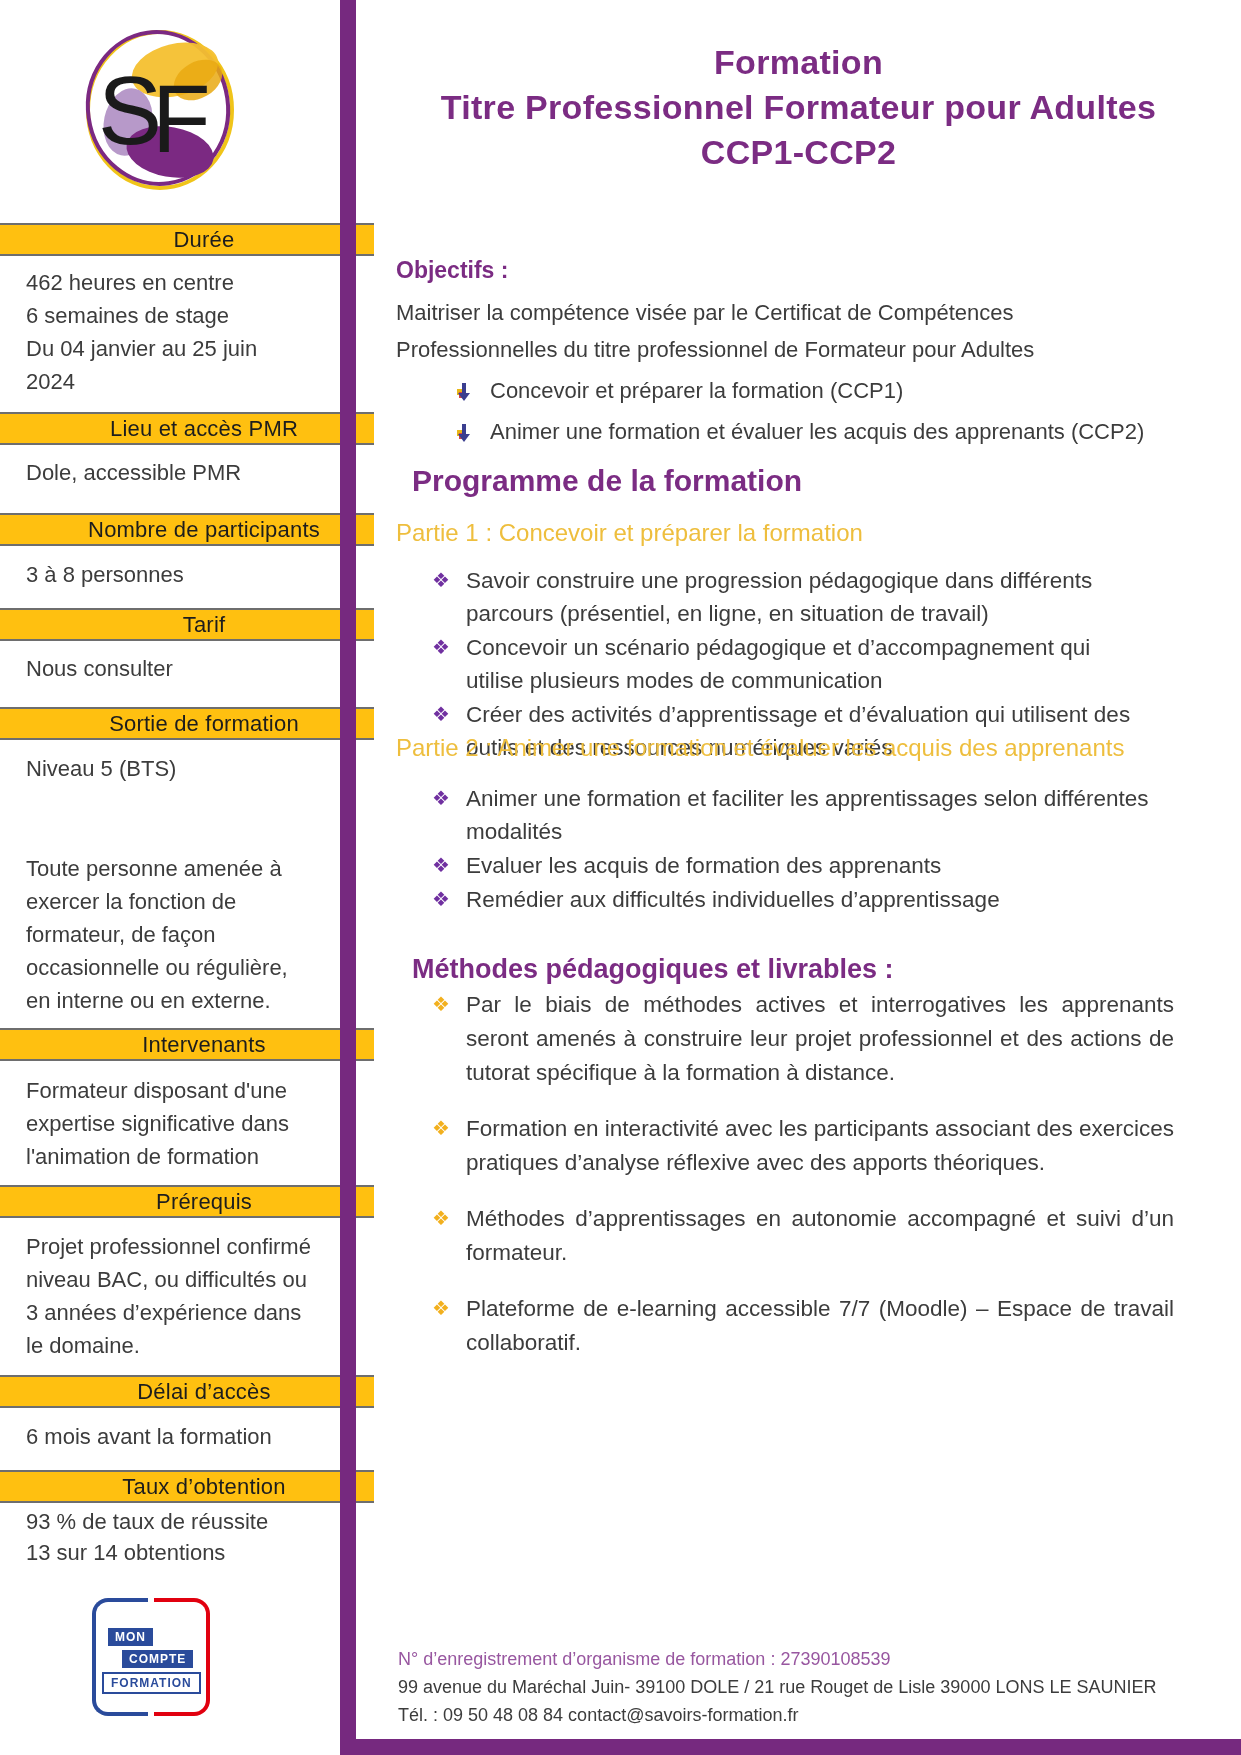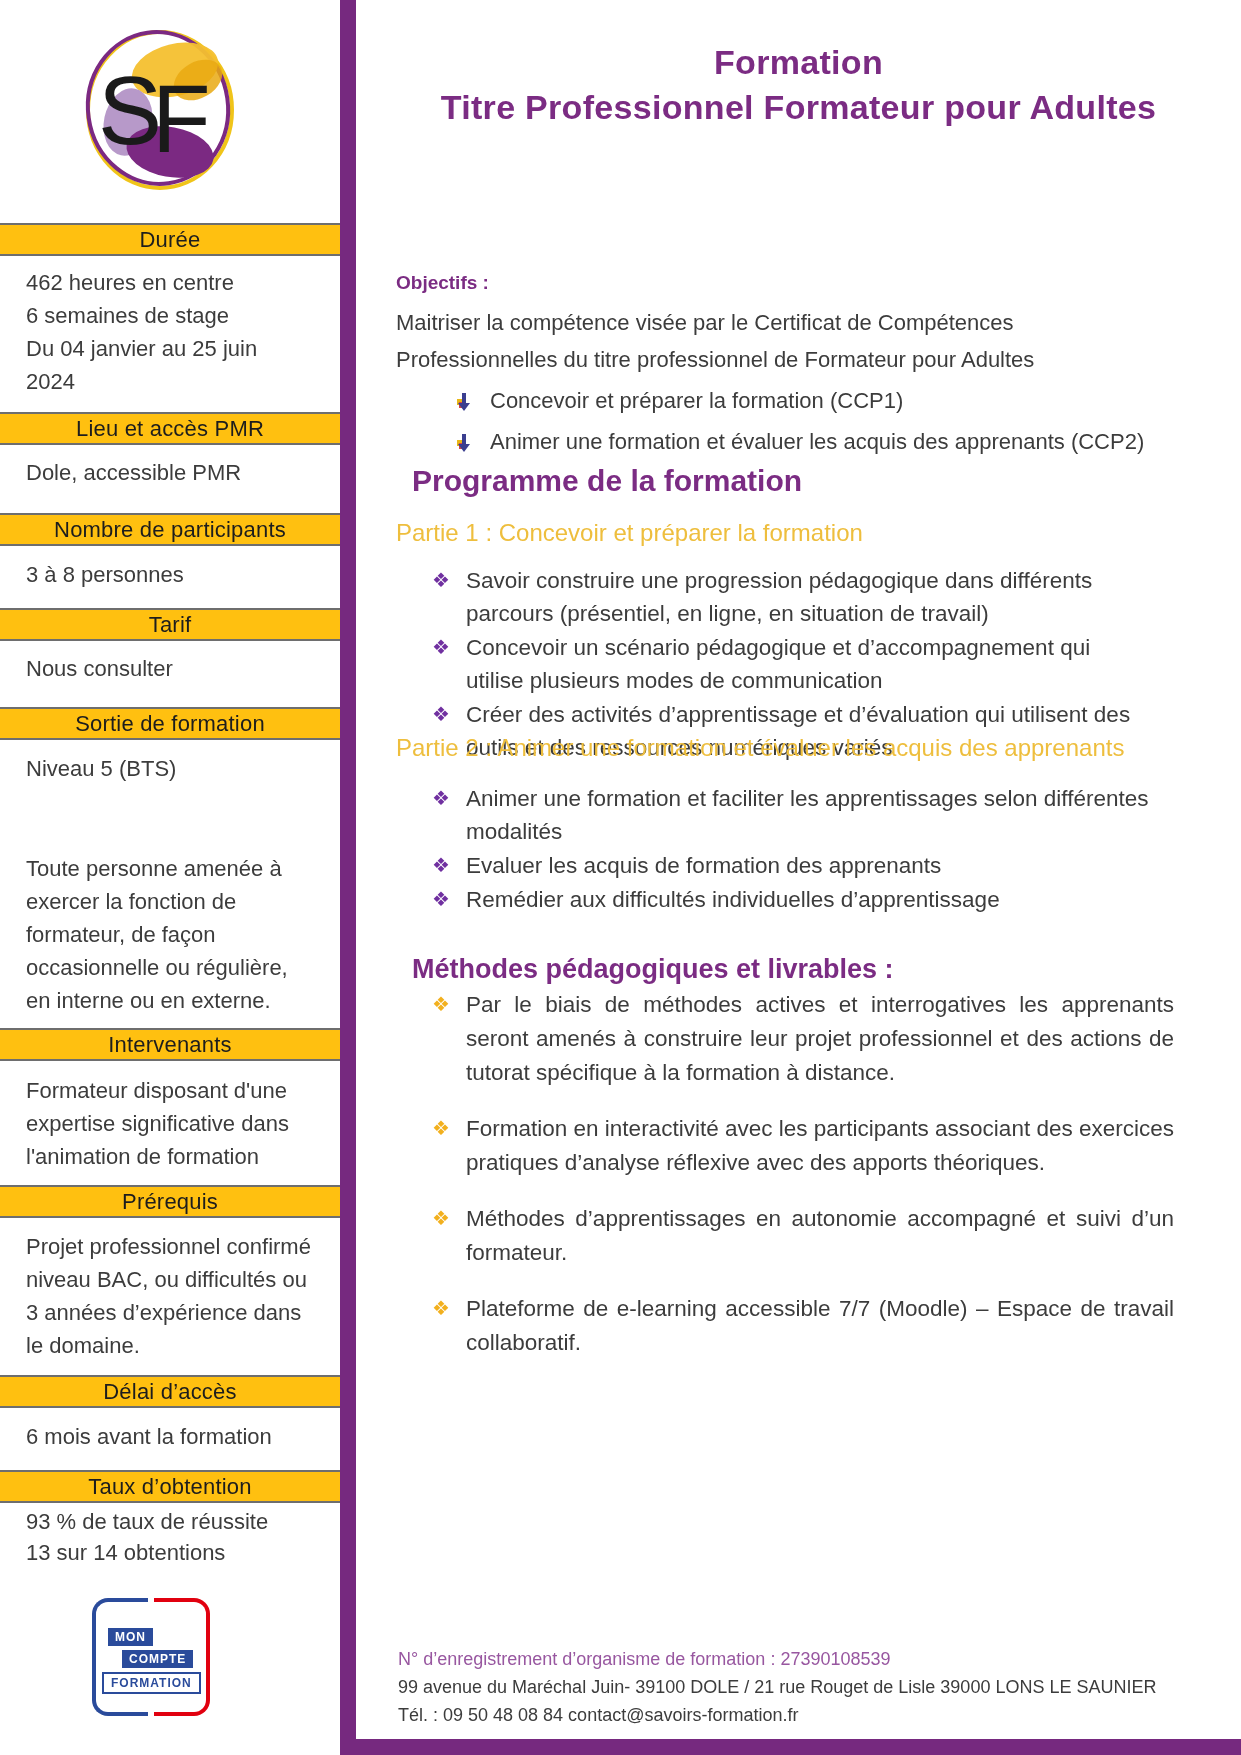--- a/index.html
+++ b/index.html
@@ -9,34 +9,34 @@
     color:#3f3f3f;overflow:hidden;
   }
   
   .v-divider{position:absolute;left:340px;top:0;width:16px;height:1739px;background:#76297f;}
   .bottom-bar{position:absolute;left:340px;right:0;bottom:0;height:16px;background:#76297f;}
   
   .sidebar{position:absolute;left:0;top:0;width:340px;height:100%;}
   .sb-header{
     position:absolute;left:0;width:340px;height:29px;background:#ffc010;
     border-top:2px solid #6e6e6e;border-bottom:2px solid #6e6e6e;
-    text-align:center;font-size:22px;line-height:29px;color:#1d1d1d;letter-spacing:.2px;
+    text-align:center;font-size:22px;line-height:29px;color:#1d1d1d;letter-spacing:.2px;padding-left:34px;
   }
   .sb-text{position:absolute;left:26px;width:300px;font-size:22px;line-height:33px;color:#3c3c3c;}
   .sb-text .tline{white-space:nowrap;}
   
   .sf-logo{position:absolute;left:70px;top:22px;width:180px;height:176px;}
   
   .title-block{
     position:absolute;left:370px;right:14px;top:40px;text-align:center;
     color:#7b2c83;font-size:34px;font-weight:bold;line-height:45px;letter-spacing:.3px;
   }
   .h-purple{color:#7b2c83;font-weight:bold;margin:16px;}
   .objectifs{position:absolute;left:396px;top:256px;width:820px;}
-  .objectifs h2{font-size:19px;margin:16px 0 10px 0;}
+  .objectifs h2{font-size:23px;margin:1px 0 10px 0;}
   .objectifs .intro{font-size:22px;line-height:37px;width:660px;color:#3c3c3c;}
   .obj-list{margin-top:6px;}
   .obj-item{display:flex;align-items:flex-start;margin:2px 0 2px 58px;font-size:22px;line-height:33px;color:#3c3c3c;}
   .obj-item .ico{flex:0 0 22px;margin:6px 14px 0 0;}
   .programme-h{position:absolute;left:396px;top:448px;font-size:30px;}
   .partie{position:absolute;left:396px;color:#eebe3d;font-size:24px;line-height:30px;white-space:nowrap;}
   .partie1{top:518px;}
   .partie2{top:733px;}
   .bullets{position:absolute;left:432px;}
   .b1{top:564px;width:700px;}
@@ -152,20 +152,21 @@
     <div class="mcf-box mcf-formation">FORMATION</div>
   </div>
 </div>
 
 <div class="v-divider"></div>
 <div class="bottom-bar"></div>
 
 <div class="title-block">
     <div class="tline">Formation</div>
     <div class="tline">Titre Professionnel Formateur pour Adultes</div>
+    <div class="tline">CCP1-CCP2</div>
   </div>
 
 <div class="objectifs">
   <h2 class="h-purple">Objectifs :</h2>
   <div class="intro">Maitriser la compétence visée par le Certificat de Compétences Professionnelles du titre professionnel de Formateur pour Adultes</div>
   <div class="obj-list">
 
       <div class="obj-item">
         <span class="ico">
           <svg width="20" height="22" viewBox="0 0 20 22">

